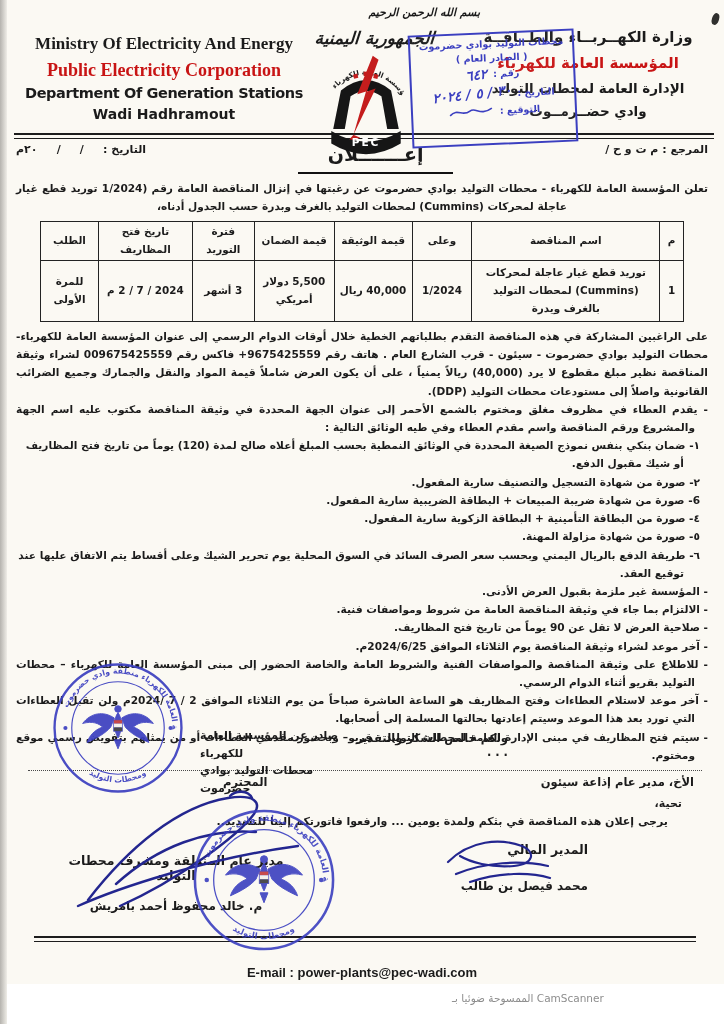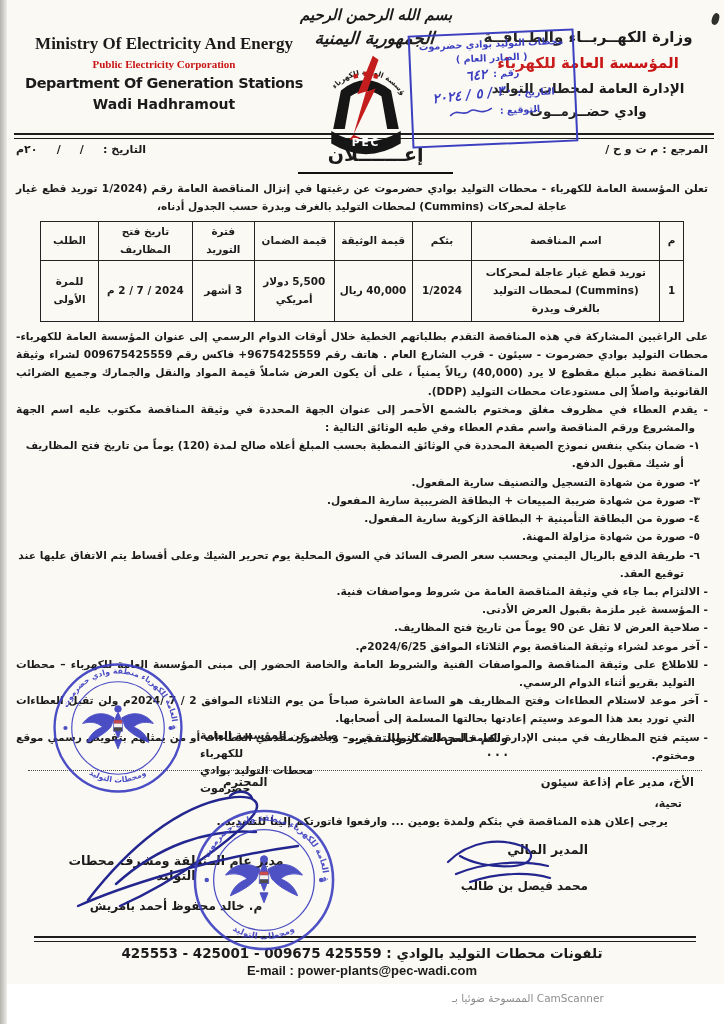--- a/index.html
+++ b/index.html
@@ -7,31 +7,31 @@
         font-family:"DejaVu Sans",sans-serif;color:#1b1b1b;overflow:hidden;}
   .scan-edge{position:absolute;left:0;top:0;width:7px;height:100%;
         background:linear-gradient(90deg,#b5b3ae,#efede7);z-index:9;}
   .speck{position:absolute;top:13px;right:5px;width:7px;height:12px;background:#30302e;
         border-radius:45%;transform:rotate(18deg);z-index:9;}
   .camstrip{position:absolute;bottom:0;left:0;width:100%;height:40px;background:#ffffff;}
 
   
   .hdr-en{position:absolute;top:32px;left:20px;width:288px;text-align:center;line-height:1.45;}
   .hdr-en .l1{font-family:"Liberation Serif",serif;font-weight:bold;font-size:17px;}
-  .hdr-en .l2{font-family:"Liberation Serif",serif;font-weight:bold;font-size:11px;color:#c81414;}
+  .hdr-en .l2{font-family:"Liberation Serif",serif;font-weight:bold;font-size:18px;color:#c81414;}
   .hdr-en .l3{font-weight:bold;font-size:14.5px;letter-spacing:-.4px;}
   .hdr-en .l4{font-weight:bold;font-size:14px;}
   .hdr-ar{position:absolute;top:24px;right:12px;width:248px;text-align:center;direction:rtl;
           font-weight:bold;line-height:1.75;}
   .hdr-ar .a1{font-size:15px;letter-spacing:.5px;}
   .hdr-ar .a2{font-size:15px;color:#c81414;}
   .hdr-ar .a3{font-size:13.5px;}
   .hdr-ar .a4{font-size:13.5px;}
-  .basmala{position:absolute;top:6px;left:300px;width:180px;text-align:left;direction:rtl;
-          font-size:15px;font-weight:bold;font-style:italic;}
+  .basmala{position:absolute;top:6px;left:300px;width:180px;text-align:right;direction:rtl;
+          font-size:11px;font-weight:bold;font-style:italic;}
   .republic{position:absolute;top:28px;left:292px;width:165px;text-align:center;direction:rtl;
           font-size:17px;font-weight:bold;font-style:italic;transform:skewX(-4deg);}
   .logo{position:absolute;top:50px;left:316px;width:100px;height:108px;z-index:2;}
 
   .stamp-rect{position:absolute;top:32px;left:410px;width:162px;height:106px;z-index:5;
       border:2.3px solid #3b3fc0;color:#3b3fc0;direction:rtl;text-align:center;
       font-size:9.5px;font-weight:bold;transform:rotate(-2.5deg);line-height:1.45;padding-top:3px;
       background:rgba(255,255,255,.04);}
   .stamp-rect .hand{display:inline-block;font-style:italic;font-size:13.5px;transform:rotate(-4deg);}
   .stamp-rect .row{display:flex;justify-content:center;gap:6px;align-items:center;}
@@ -76,21 +76,21 @@
   .sign-big{position:absolute;top:788px;left:58px;width:265px;height:125px;z-index:7;}
   .sign-right-svg{position:absolute;top:832px;left:430px;width:135px;height:62px;z-index:7;}
   .stamp1{position:absolute;top:660px;left:50px;width:136px;height:136px;z-index:4;opacity:.92;}
   .stamp2{position:absolute;top:806px;left:190px;width:148px;height:148px;z-index:8;opacity:.9;}
 
   
   .rule-bottom{position:absolute;top:936px;left:34px;right:28px;height:3px;
       border-top:2.6px solid #1d1d1d;border-bottom:1.1px solid #1d1d1d;}
   .footer{position:absolute;top:945px;left:0;width:100%;text-align:center;z-index:3;}
   .footer .phones{direction:rtl;font-weight:bold;font-size:13.5px;}
-  .footer .email{direction:ltr;font-weight:bold;font-size:13px;margin-top:2px;
+  .footer .email{direction:ltr;font-weight:bold;font-size:13px;margin-top:20px;
       font-family:"Liberation Sans",sans-serif;}
   .camscanner{position:absolute;top:992px;left:452px;direction:ltr;font-size:10.5px;
       color:#8d8d8d;z-index:10;}
 </style>
 </head>
 <body>
 
 <div class="page">
   <div class="scan-edge"></div>
   <div class="speck"></div>
@@ -168,21 +168,21 @@
           <col style="width:78px">
         <col style="width:80px">
           <col style="width:62px">
           <col style="width:94px">
           <col style="width:58px">
       </colgroup>
       <thead>
         <tr>
           <th>م</th>
           <th>اسم المناقصة</th>
-          <th>بثكم</th>
+          <th>وعلى</th>
           <th>قيمة الوثيقة</th>
           <th>قيمة الضمان</th>
           <th>فترة التوريد</th>
           <th>تاريخ فتح المظاريف</th>
           <th>الطلب</th>
         </tr>
       </thead>
       <tbody>
         <tr>
           <td>1</td>
@@ -196,30 +196,30 @@
         </tr>
       </tbody>
     </table>
 
     <div class="just">على الراغبين المشاركة في هذه المناقصة التقدم بطلباتهم الخطية خلال أوقات الدوام الرسمي إلى عنوان المؤسسة العامة للكهرباء- محطات التوليد بوادي حضرموت - سيئون - قرب الشارع العام . هاتف رقم 9675425559+ فاكس رقم 009675425559 لشراء وثيقة المناقصة نظير مبلغ مقطوع لا يرد (40,000) ريالاً يمنياً ، على أن يكون العرض شاملاً قيمة المواد والنقل والجمارك وجميع الضرائب القانونية واصلاً إلى مستودعات محطات التوليد (DDP).</div>
     <div class="li just">- يقدم العطاء في مظروف مغلق ومختوم بالشمع الأحمر إلى عنوان الجهة المحددة في وثيقة المناقصة مكتوب عليه اسم الجهة والمشروع ورقم المناقصة واسم مقدم العطاء وفي طيه الوثائق التالية :</div>
 
     <div class="docs">
       <div class="li">١- ضمان بنكي بنفس نموذج الصيغة المحددة في الوثائق النمطية بحسب المبلغ أعلاه صالح لمدة (120) يوماً من تاريخ فتح المظاريف أو شيك مقبول الدفع.</div>
       <div class="li">٢- صورة من شهادة التسجيل والتصنيف سارية المفعول.</div>
-      <div class="li">٣- صورة من شهادة ضريبة المبيعات + البطاقة الضريبية سارية المفعول.</div>
+      <div class="li">6- صورة من شهادة ضريبة المبيعات + البطاقة الضريبية سارية المفعول.</div>
       <div class="li">٤- صورة من البطاقة التأمينية + البطاقة الزكوية سارية المفعول.</div>
       <div class="li">٥- صورة من شهادة مزاولة المهنة.</div>
       <div class="li">٦- طريقة الدفع بالريال اليمني وبحسب سعر الصرف السائد في السوق المحلية يوم تحرير الشيك وعلى أقساط يتم الاتفاق عليها عند توقيع العقد.</div>
     </div>
 
 
     <div>
+      <div class="li">- المؤسسة غير ملزمة بقبول العرض الأدنى.</div>
       <div class="li">- الالتزام بما جاء في وثيقة المناقصة العامة من شروط ومواصفات فنية.</div>
-      <div class="li">- المؤسسة غير ملزمة بقبول العرض الأدنى.</div>
       <div class="li">- صلاحية العرض لا تقل عن 90 يوماً من تاريخ فتح المظاريف.</div>
       <div class="li">- آخر موعد لشراء وثيقة المناقصة يوم الثلاثاء الموافق 2024/6/25م.</div>
       <div class="li just">- للاطلاع على وثيقة المناقصة والمواصفات الفنية والشروط العامة والخاصة الحضور إلى مبنى المؤسسة العامة للكهرباء – محطات التوليد بقريو أثناء الدوام الرسمي.</div>
       <div class="li just">- آخر موعد لاستلام العطاءات وفتح المظاريف هو الساعة العاشرة صباحاً من يوم الثلاثاء الموافق 2 / 7 /2024م ولن تقبل العطاءات التي تورد بعد هذا الموعد وسيتم إعادتها بحالتها المسلمة إلى أصحابها.</div>
       <div class="li just">- سيتم فتح المظاريف في مبنى الإدارة العامة لمحطات التوليد – قريو– وبحضور مقدمي العطاءات أو من يمثلهم بتفويض رسمي موقع ومختوم.</div>
     </div>
   </div>
 
   <div class="closing">ولكم خالص الشكر والتقدير . . .</div>
   <div class="issued">
@@ -296,21 +296,17 @@
       <path d="M40,50 C70,40 100,40 120,46"></path>
     </g>
   </svg>
   <div class="sig-right">
     <div>المدير المالي</div>
     <div class="name">محمد فيصل بن طالب</div>
   </div>
 
   <div class="rule-bottom"></div>
   <div class="footer">
-    <div class="phones">
-      <span>تلفونات محطات التوليد بالوادي :</span>
-      <span dir="ltr">425553 - 425001  -  009675 425559</span>
-    </div>
     <div class="email">E-mail : power-plants@pec-wadi.com</div>
   </div>
 
   <div class="camscanner">الممسوحة ضوئيا بـ CamScanner</div>
 </div>
 
 </body></html>

